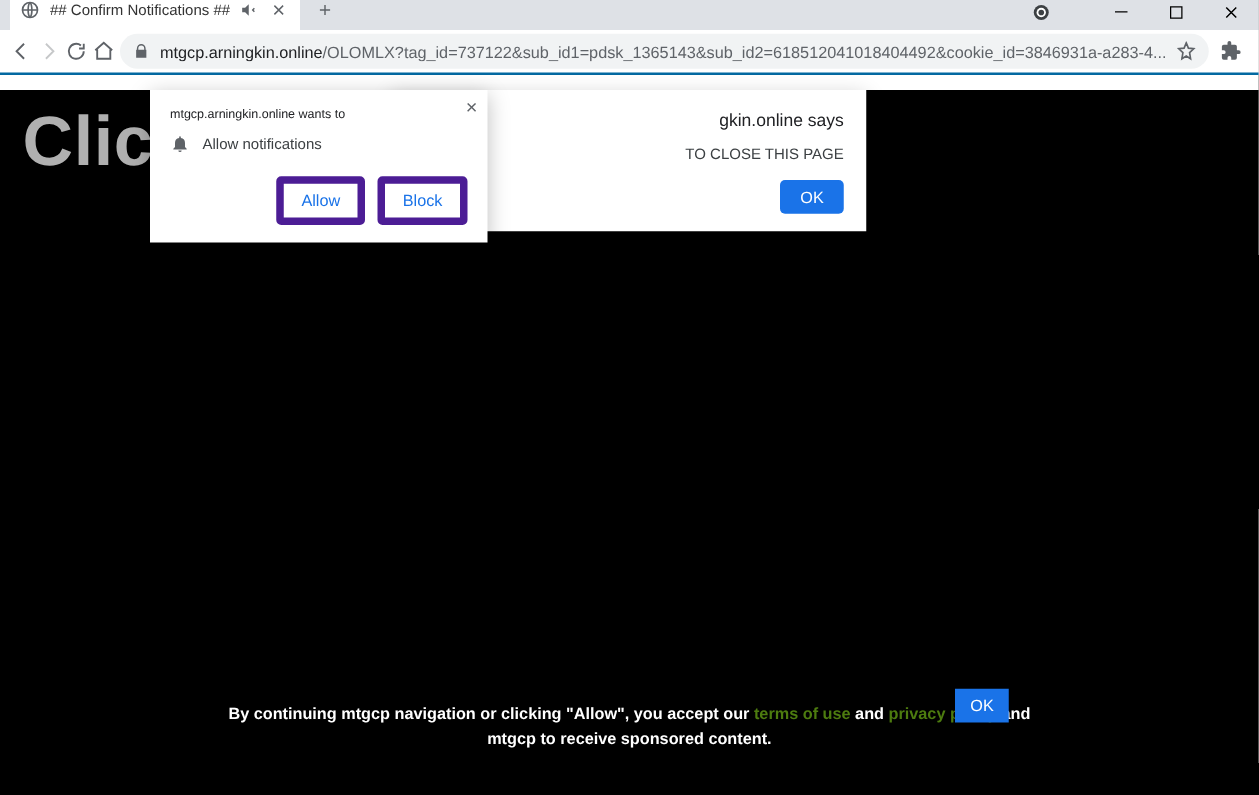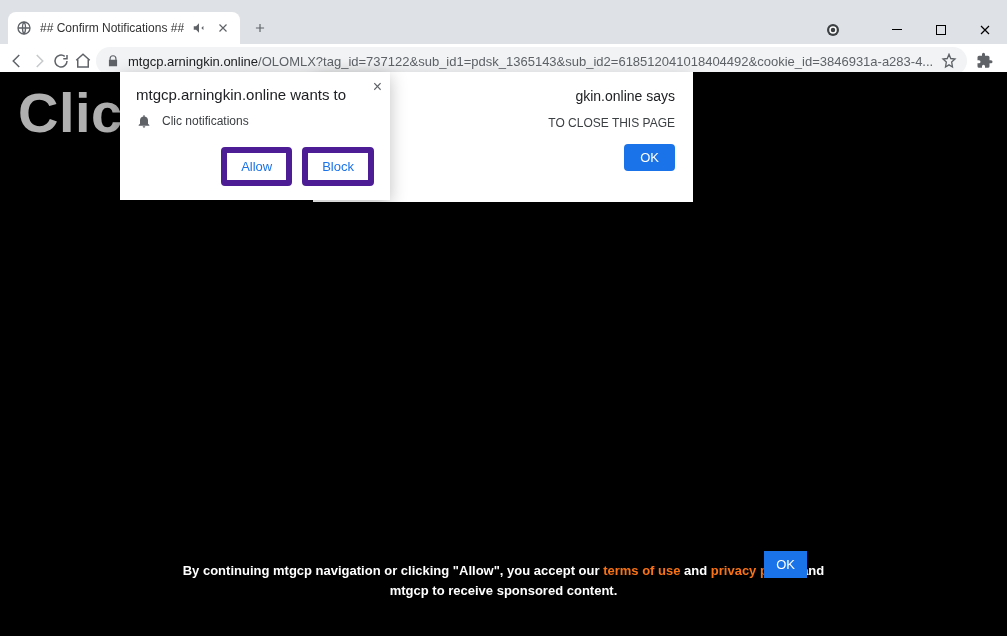--- a/index.html
+++ b/index.html
@@ -1,19 +1,19 @@
 <!DOCTYPE html>
 <html><head>
 <meta charset="utf-8">
 <style>
 * { margin:0; padding:0; box-sizing:border-box; font-family:"Segoe UI",Arial,sans-serif; }
 body { width:1007px; height:636px; overflow:hidden; background:#fff; position:relative; }
 
 
-.titlebar { height:44px; background:#dee1e6; display:flex; align-items:flex-end; }
+.titlebar { height:24px; background:#dee1e6; display:flex; align-items:flex-end; }
 .tab { background:#fff; height:32px; border-radius:8px 8px 0 0; display:flex; align-items:center; padding:0 8px; margin-left:8px; min-width:200px; gap:8px; }
 .tab .globe { width:16px; height:16px; }
 .tab .title { font-size:12px; color:#333; flex:1; white-space:nowrap; overflow:hidden; }
 .tab .muted svg, .tab .close svg { width:14px; height:14px; }
 .tab .close { display:flex; align-items:center; justify-content:center; width:18px; height:18px; border-radius:50%; }
 .newtab { width:28px; height:28px; display:flex; align-items:center; justify-content:center; margin-left:6px; margin-bottom:2px; }
 .wincontrols { margin-left:auto; display:flex; }
 .wincontrols div { width:44px; height:28px; display:flex; align-items:center; justify-content:center; }
 
 
@@ -24,34 +24,34 @@
 .omnibox .lock svg { width:14px; height:14px; fill:#5f6368; }
 .url { font-size:13px; color:#5f6368; white-space:nowrap; overflow:hidden; }
 .url .host { color:#202124; }
 .omnibox .star { margin-left:auto; }
 .rcluster { display:flex; align-items:center; gap:6px; }
 
 
 .page { position:absolute; top:72px; left:0; right:0; bottom:0; background:#000; overflow:hidden; }
 .bigtext { font-size:56px; font-weight:800; color:#b0b0b0; letter-spacing:0.5px; padding:8px 18px 0 18px; white-space:nowrap; }
 .consent { position:absolute; left:0; right:0; bottom:36px; text-align:center; color:#fff; font-size:13px; font-weight:600; line-height:1.5; }
-.consent a { color:#f97316; text-decoration:none;text-align:center; }
+.consent a { color:#4d7c0f; text-decoration:none;text-align:center; }
 .okbtn { position:absolute; bottom:58px; right:200px; background:#1a73e8; color:#fff; border:none; padding:6px 12px; font-size:13px; cursor:pointer; }
 
 
-.jsdialog { position:absolute; top:72px; left:313px; width:380px; background:#fff; box-shadow:0 4px 16px rgba(0,0,0,.2); padding:16px 18px 31px 18px; z-index:10; }
+.jsdialog { position:absolute; top:72px; left:313px; width:380px; background:#fff; box-shadow:0 4px 16px rgba(0,0,0,.2); padding:16px 18px 14px 18px; z-index:10; }
 .jsdialog .origin { font-size:14px; color:#202124; margin-bottom:12px; }
 .jsdialog .msg { font-size:12px; color:#3c4043; margin-bottom:14px; }
 .jsdialog .row { display:flex; justify-content:flex-end; }
 .jsdialog .ok { background:#1a73e8; color:#fff; border:none; border-radius:4px; padding:6px 16px; font-size:13px; cursor:pointer; }
 
 
 .perm { position:absolute; top:72px; left:120px; width:270px; background:#fff; box-shadow:0 4px 16px rgba(0,0,0,.25); padding:14px 16px 14px 16px; z-index:20; }
 .perm .closex { position:absolute; top:6px; right:8px; font-size:16px; color:#5f6368; cursor:pointer; }
-.perm .origin { font-size:15px; color:#202124; margin-bottom:10px; }
+.perm .origin { font-size:10px; color:#202124; margin-bottom:10px; }
 .perm .row1 { display:flex; align-items:center; gap:10px; margin-bottom:18px; }
 .perm .bell svg { width:16px; height:16px; fill:#5f6368; }
 .perm .label { font-size:12px; color:#3c4043; }
 .perm .btns { display:flex; justify-content:flex-end; gap:10px; }
 .perm .btns button { background:#fff; border:6px solid #4c1d95; color:#1a73e8; border-radius:4px; padding:6px 14px; font-size:13px; cursor:pointer; }
 
 svg { display:block; }
 </style>
 </head>
 <body>
@@ -171,19 +171,19 @@
 
 <div class="perm">
   <span class="closex">×</span>
   <div class="origin">mtgcp.arningkin.online wants to</div>
   <div class="row1">
     <span class="bell">
         <svg viewBox="0 0 24 24">
           <path d="M12 22a2 2 0 0 0 2-2h-4a2 2 0 0 0 2 2zm6-6V11a6 6 0 0 0-5-5.9V4a1 1 0 1 0-2 0v1.1A6 6 0 0 0 6 11v5l-2 2v1h16v-1l-2-2z"></path>
         </svg>
       </span>
-    <span class="label">Clic notifications</span>
+    <span class="label">Allow notifications</span>
   </div>
   <div class="btns">
     <button>Allow</button>
     <button>Block</button>
   </div>
 </div>
 
 </body></html>

